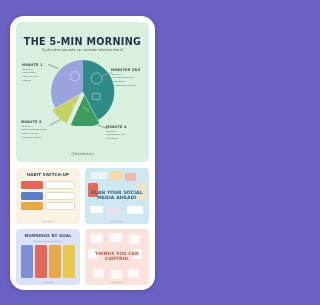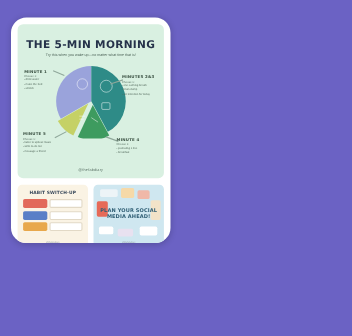--- a/index.html
+++ b/index.html
@@ -7,21 +7,21 @@
   body {
     font-family:"Liberation Sans", sans-serif;
     background:#6B62C4;
     position:relative;
   }
 
   
   #app-frame{
     position:absolute;
     left:10px; top:16px;
-    width:145px; height:205px;
+    width:145px; height:274px;
     background:#ffffff;
     border-radius:14px;
     overflow:hidden;
     box-shadow:0 1px 6px rgba(0,0,0,.18);
   }
 
   
   #hero-card{
     position:absolute;
     left:6px; top:6px;

